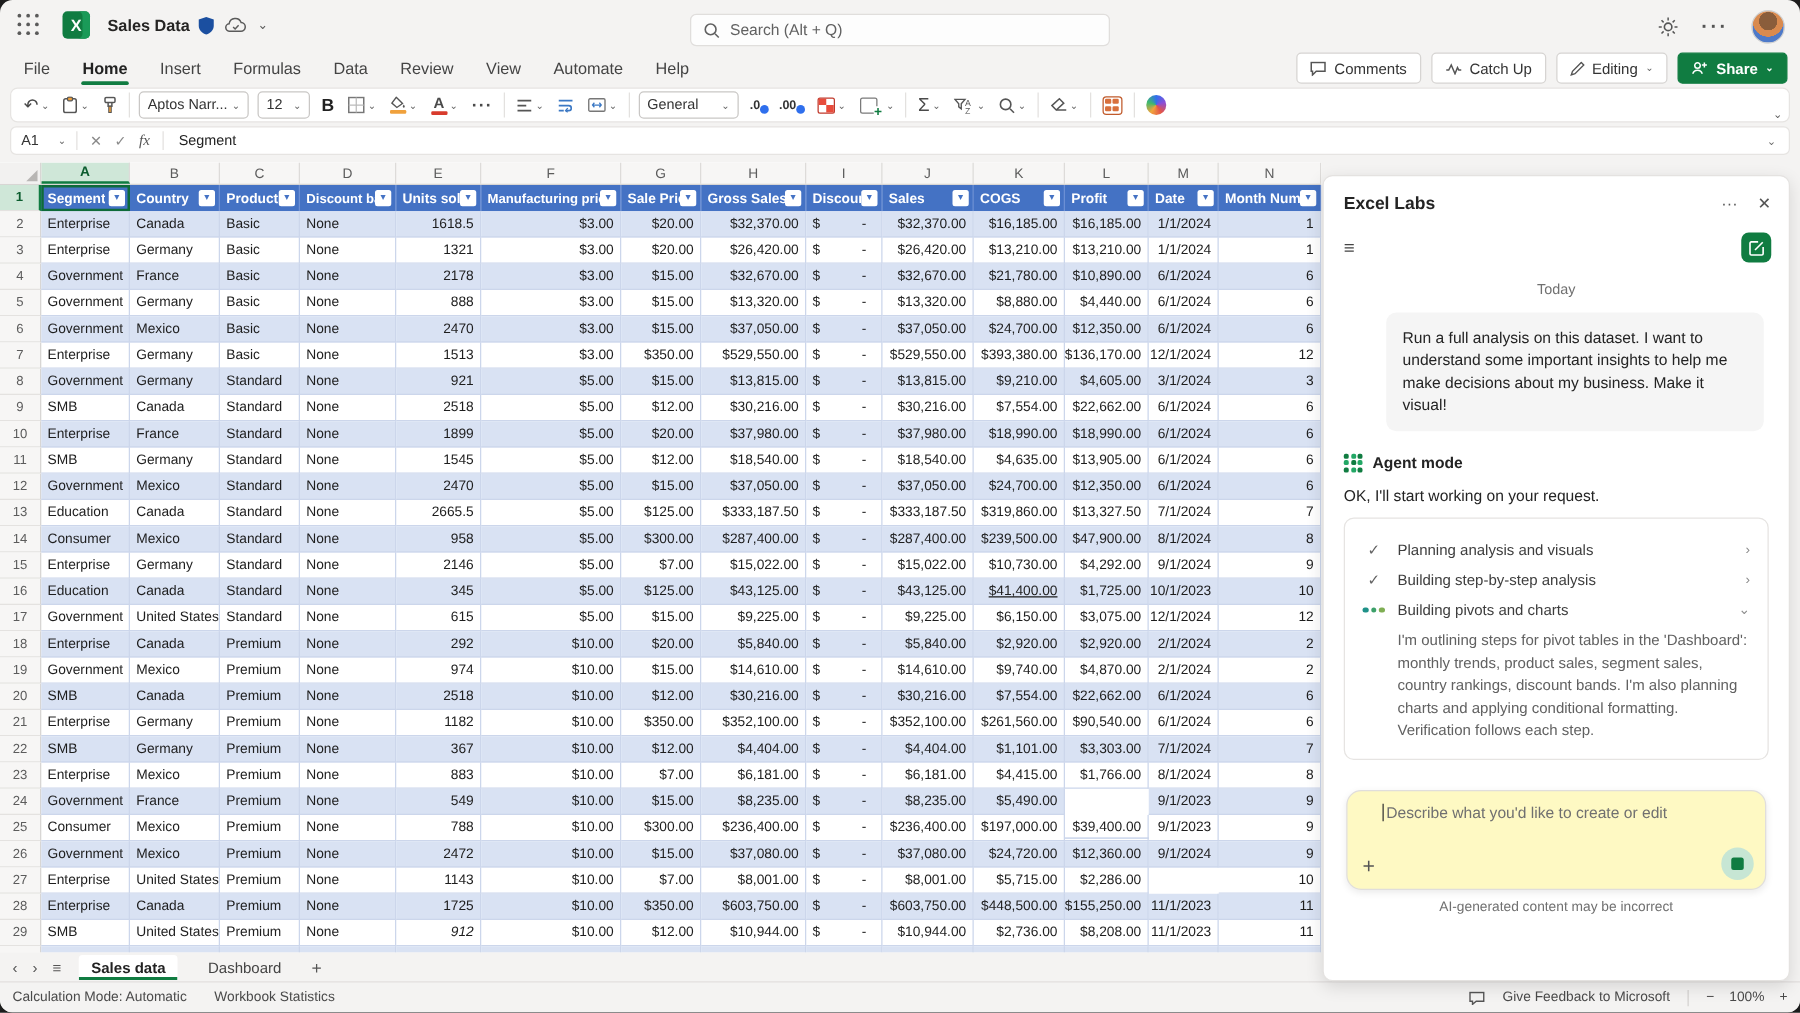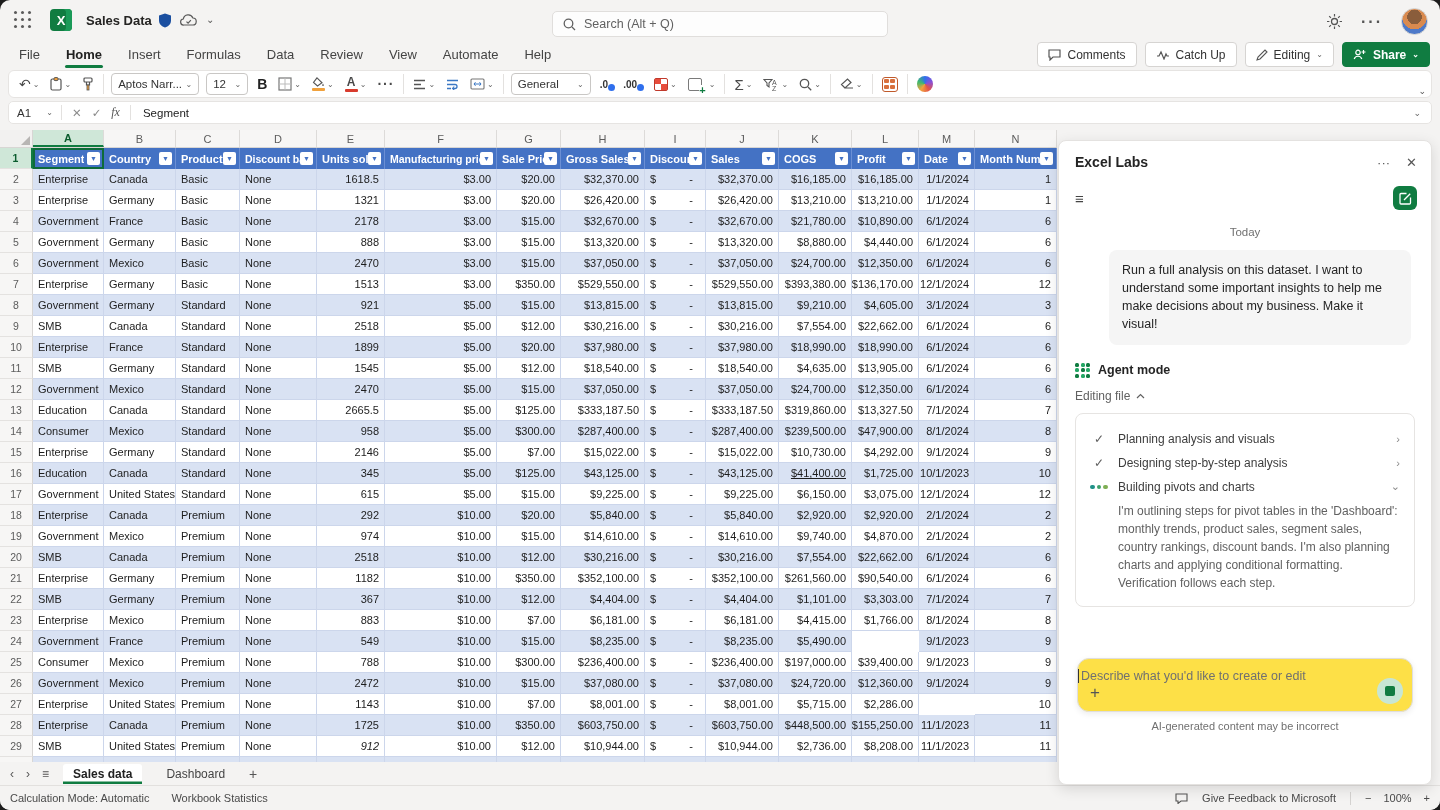--- a/index.html
+++ b/index.html
@@ -94,21 +94,21 @@
   .editing-file { margin:11px 16px 0; color:#616161; font-size:12px; display:flex; align-items:center; gap:6px; cursor:pointer; }
   .steps { margin:10px 16px 0; border:1px solid #e6e4e2; border-radius:8px; padding:13px 12px 12px; }
   .step { display:flex; align-items:center; gap:10px; padding:5px 2px; color:#3d3d3d; font-size:12px; }
   .step .lbl { flex:1; }
   .step .arrow { color:#8a8a8a; font-size:11px; }
   .stcheck { color:#616161; font-size:12px; width:18px; text-align:center; }
   .dots { width:18px; display:flex; gap:2px; align-items:center; justify-content:center; }
   .dots i { width:5px; height:4px; border-radius:2px; }
   .dots i:nth-child(1){ background:#1f9188; } .dots i:nth-child(2){ background:#3da06a; } .dots i:nth-child(3){ background:#7fae53; }
   .step-body { margin:3px 4px 2px 30px; color:#616161; font-size:12px; line-height:1.5; }
-  .p-input { position:absolute; left:18px; right:18px; bottom:72px; height:54px; background:#fde047; border:1px solid #e0dedc; border-radius:12px; box-shadow:0 2px 6px rgba(0,0,0,.08); padding:10px 0; }
+  .p-input { position:absolute; left:18px; right:18px; bottom:72px; height:80px; background:#fef9c3; border:1px solid #e0dedc; border-radius:12px; box-shadow:0 2px 6px rgba(0,0,0,.08); padding:10px 28px; }
   .p-ph { color:#707070; border-left:1px solid #333; padding-left:2px; }
   .p-plus { position:absolute; left:12px; bottom:8px; font-size:17px; color:#555; cursor:pointer; }
   .p-stop { position:absolute; right:9px; bottom:7px; width:26px; height:26px; border-radius:50%; background:#c7e6d4; display:flex; align-items:center; justify-content:center; cursor:pointer; }
   .p-stop i { width:10px; height:10px; background:#107C41; border-radius:2px; }
   .p-disc { position:absolute; left:0; right:0; bottom:52px; text-align:center; color:#707070; font-size:11px; }
 
   
   .tabbar { position:absolute; left:0; right:0; top:762px; height:23px; background:#f4f3f2; display:flex; align-items:center; padding-left:10px; gap:14px; color:#555; font-size:12px; }
   .tab { padding:3px 10px; border-radius:3px 3px 0 0; cursor:pointer; color:#444; }
   .tab.active { background:#fff; font-weight:700; color:#222; box-shadow:inset 0 -2.5px 0 #107C41; }
@@ -1044,35 +1044,30 @@
           <i></i>
           <i></i>
           <i></i>
           <i></i>
           <i></i>
           <i></i>
           <i></i>
         </span>
       <span>Agent mode</span>
     </div>
-    <div class="editing-file">
-      <span>Editing file</span>
-      <svg width="9" height="6" viewBox="0 0 9 6">
-          <path d="M1 5l3.5-3.5L8 5" fill="none" stroke="#616161" stroke-width="1.2"></path>
-        </svg>
-    </div>
+    <div class="ack">OK, I'll start working on your request.</div>
     <div class="steps" id="steps">
         <div class="step">
           <div class="stcheck">✓</div>
           <div class="lbl">Planning analysis and visuals</div>
           <div class="arrow">›</div>
         </div>
         <div class="step">
           <div class="stcheck">✓</div>
-          <div class="lbl">Designing step-by-step analysis</div>
+          <div class="lbl">Building step-by-step analysis</div>
           <div class="arrow">›</div>
         </div>
         <div class="step">
           <div class="dots">
             <i></i>
             <i></i>
             <i></i>
           </div>
           <div class="lbl">Building pivots and charts</div>
           <div class="arrow">⌄</div>

